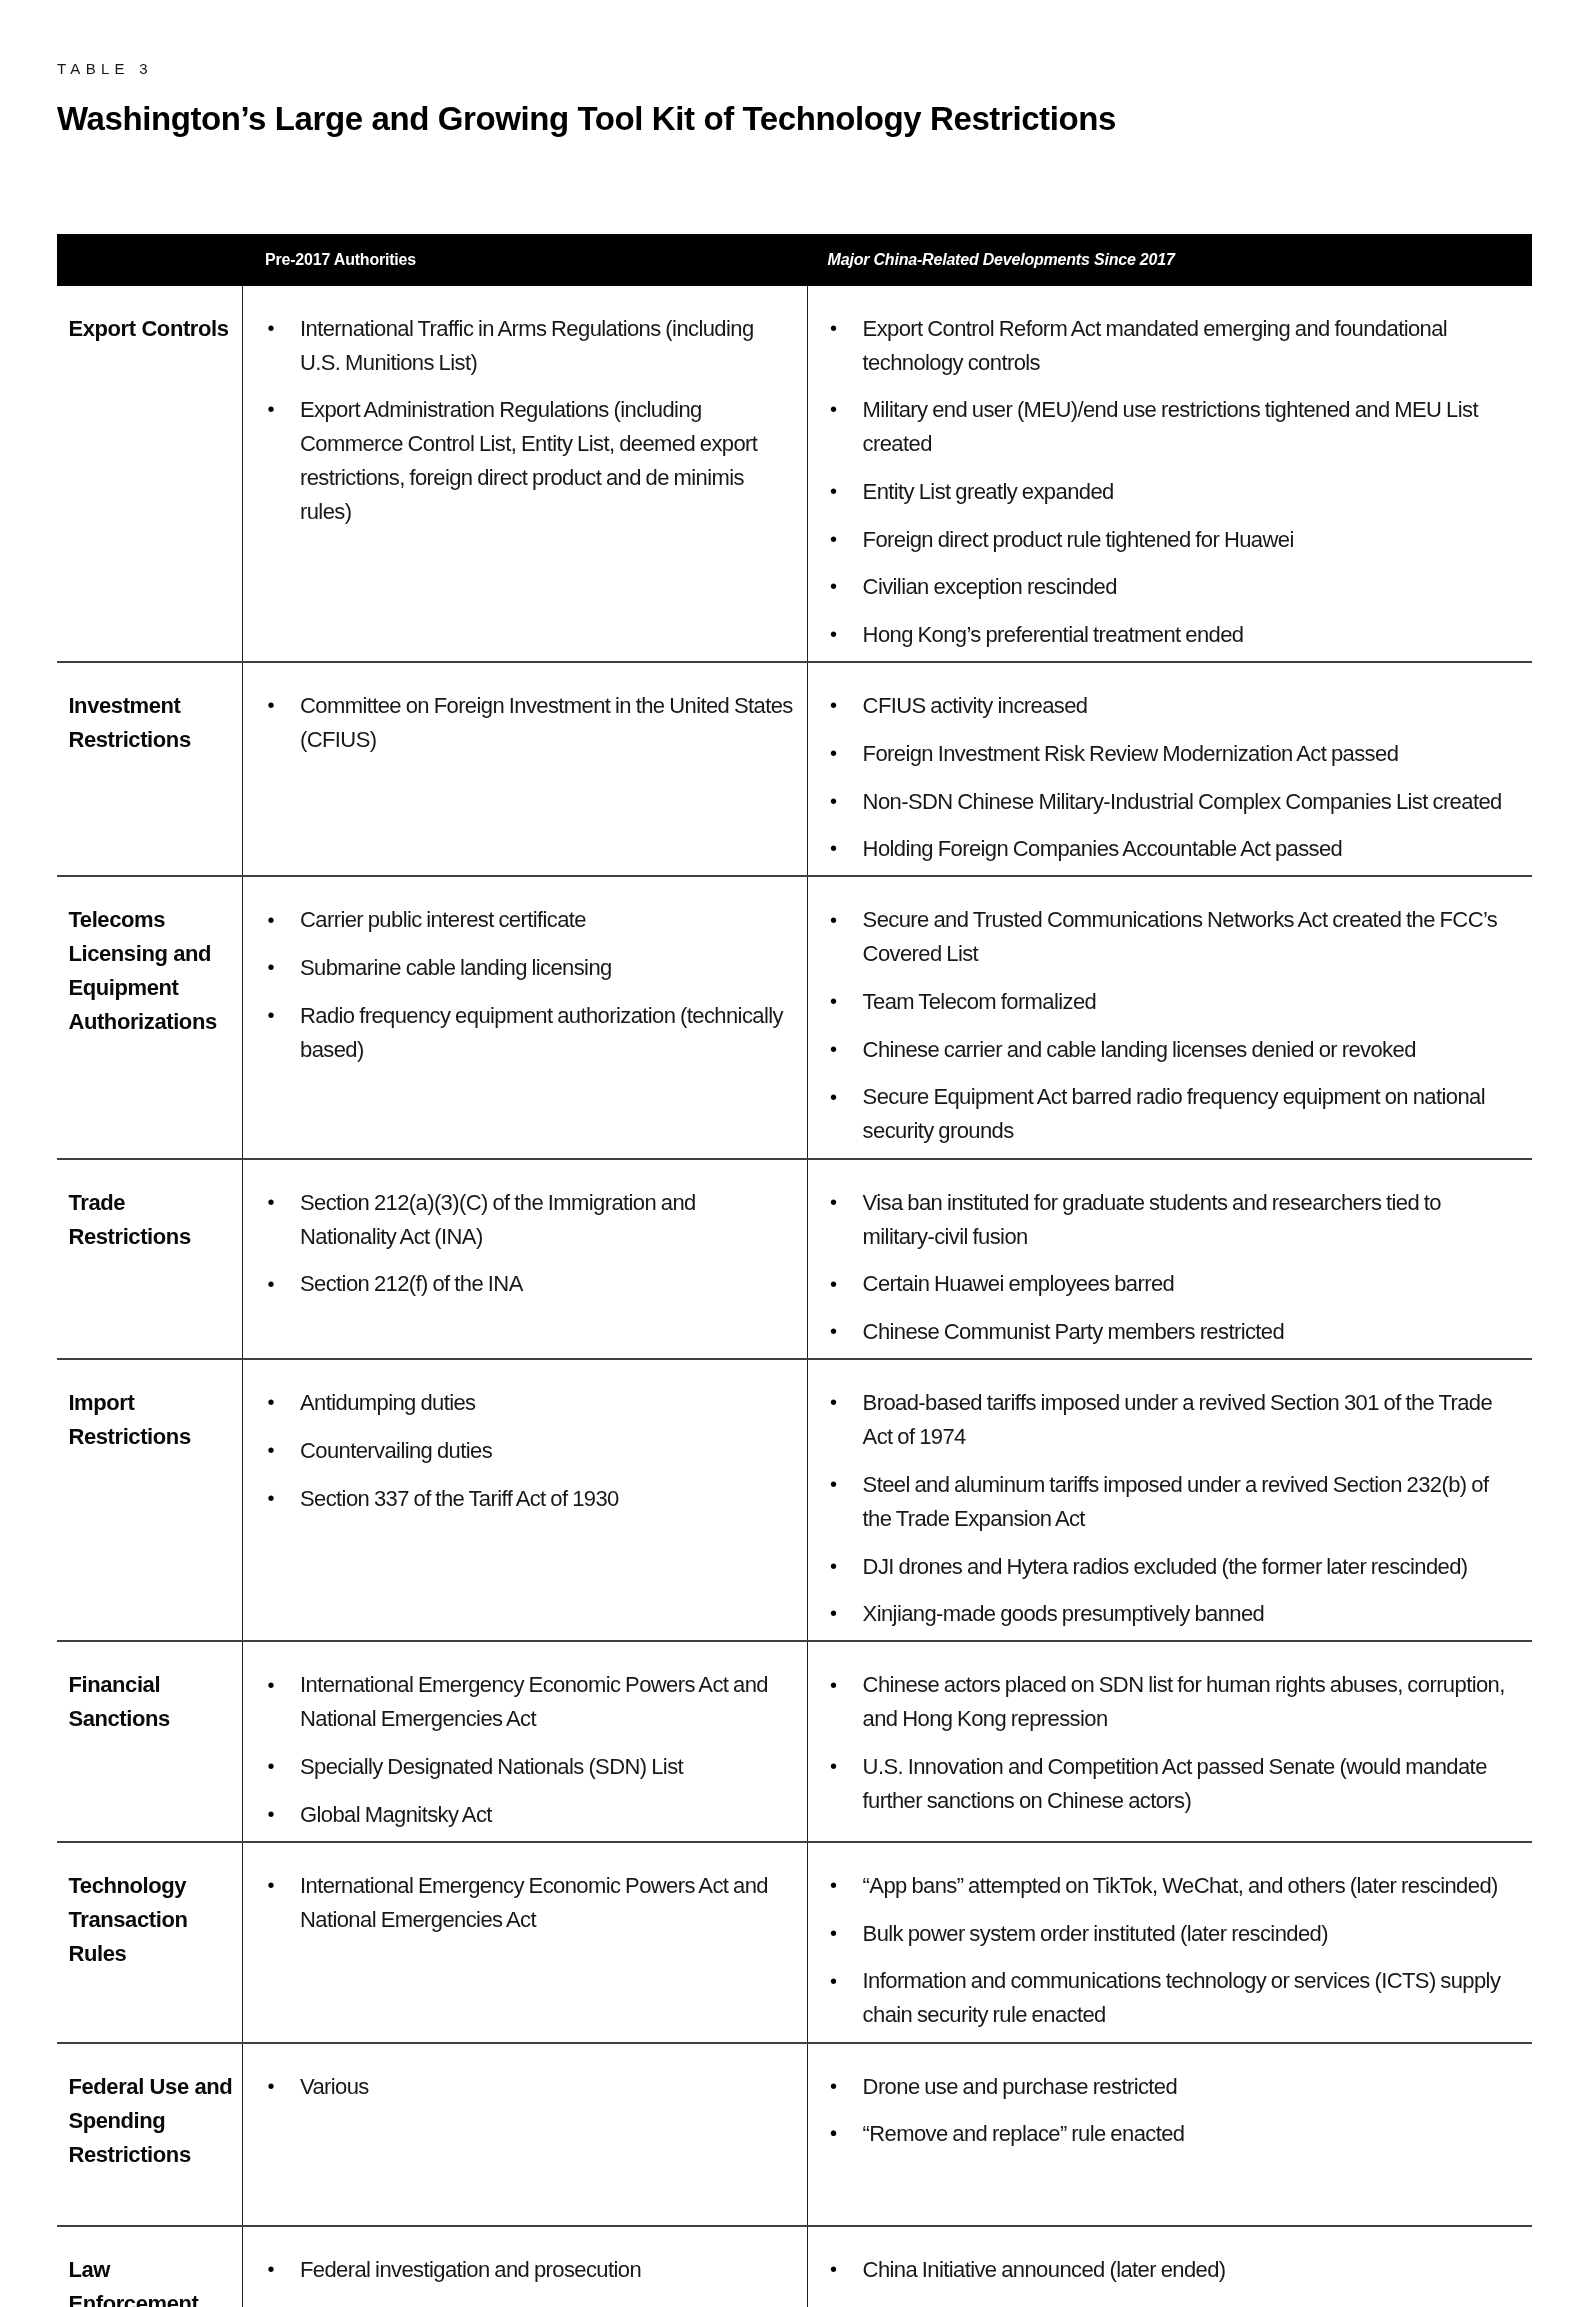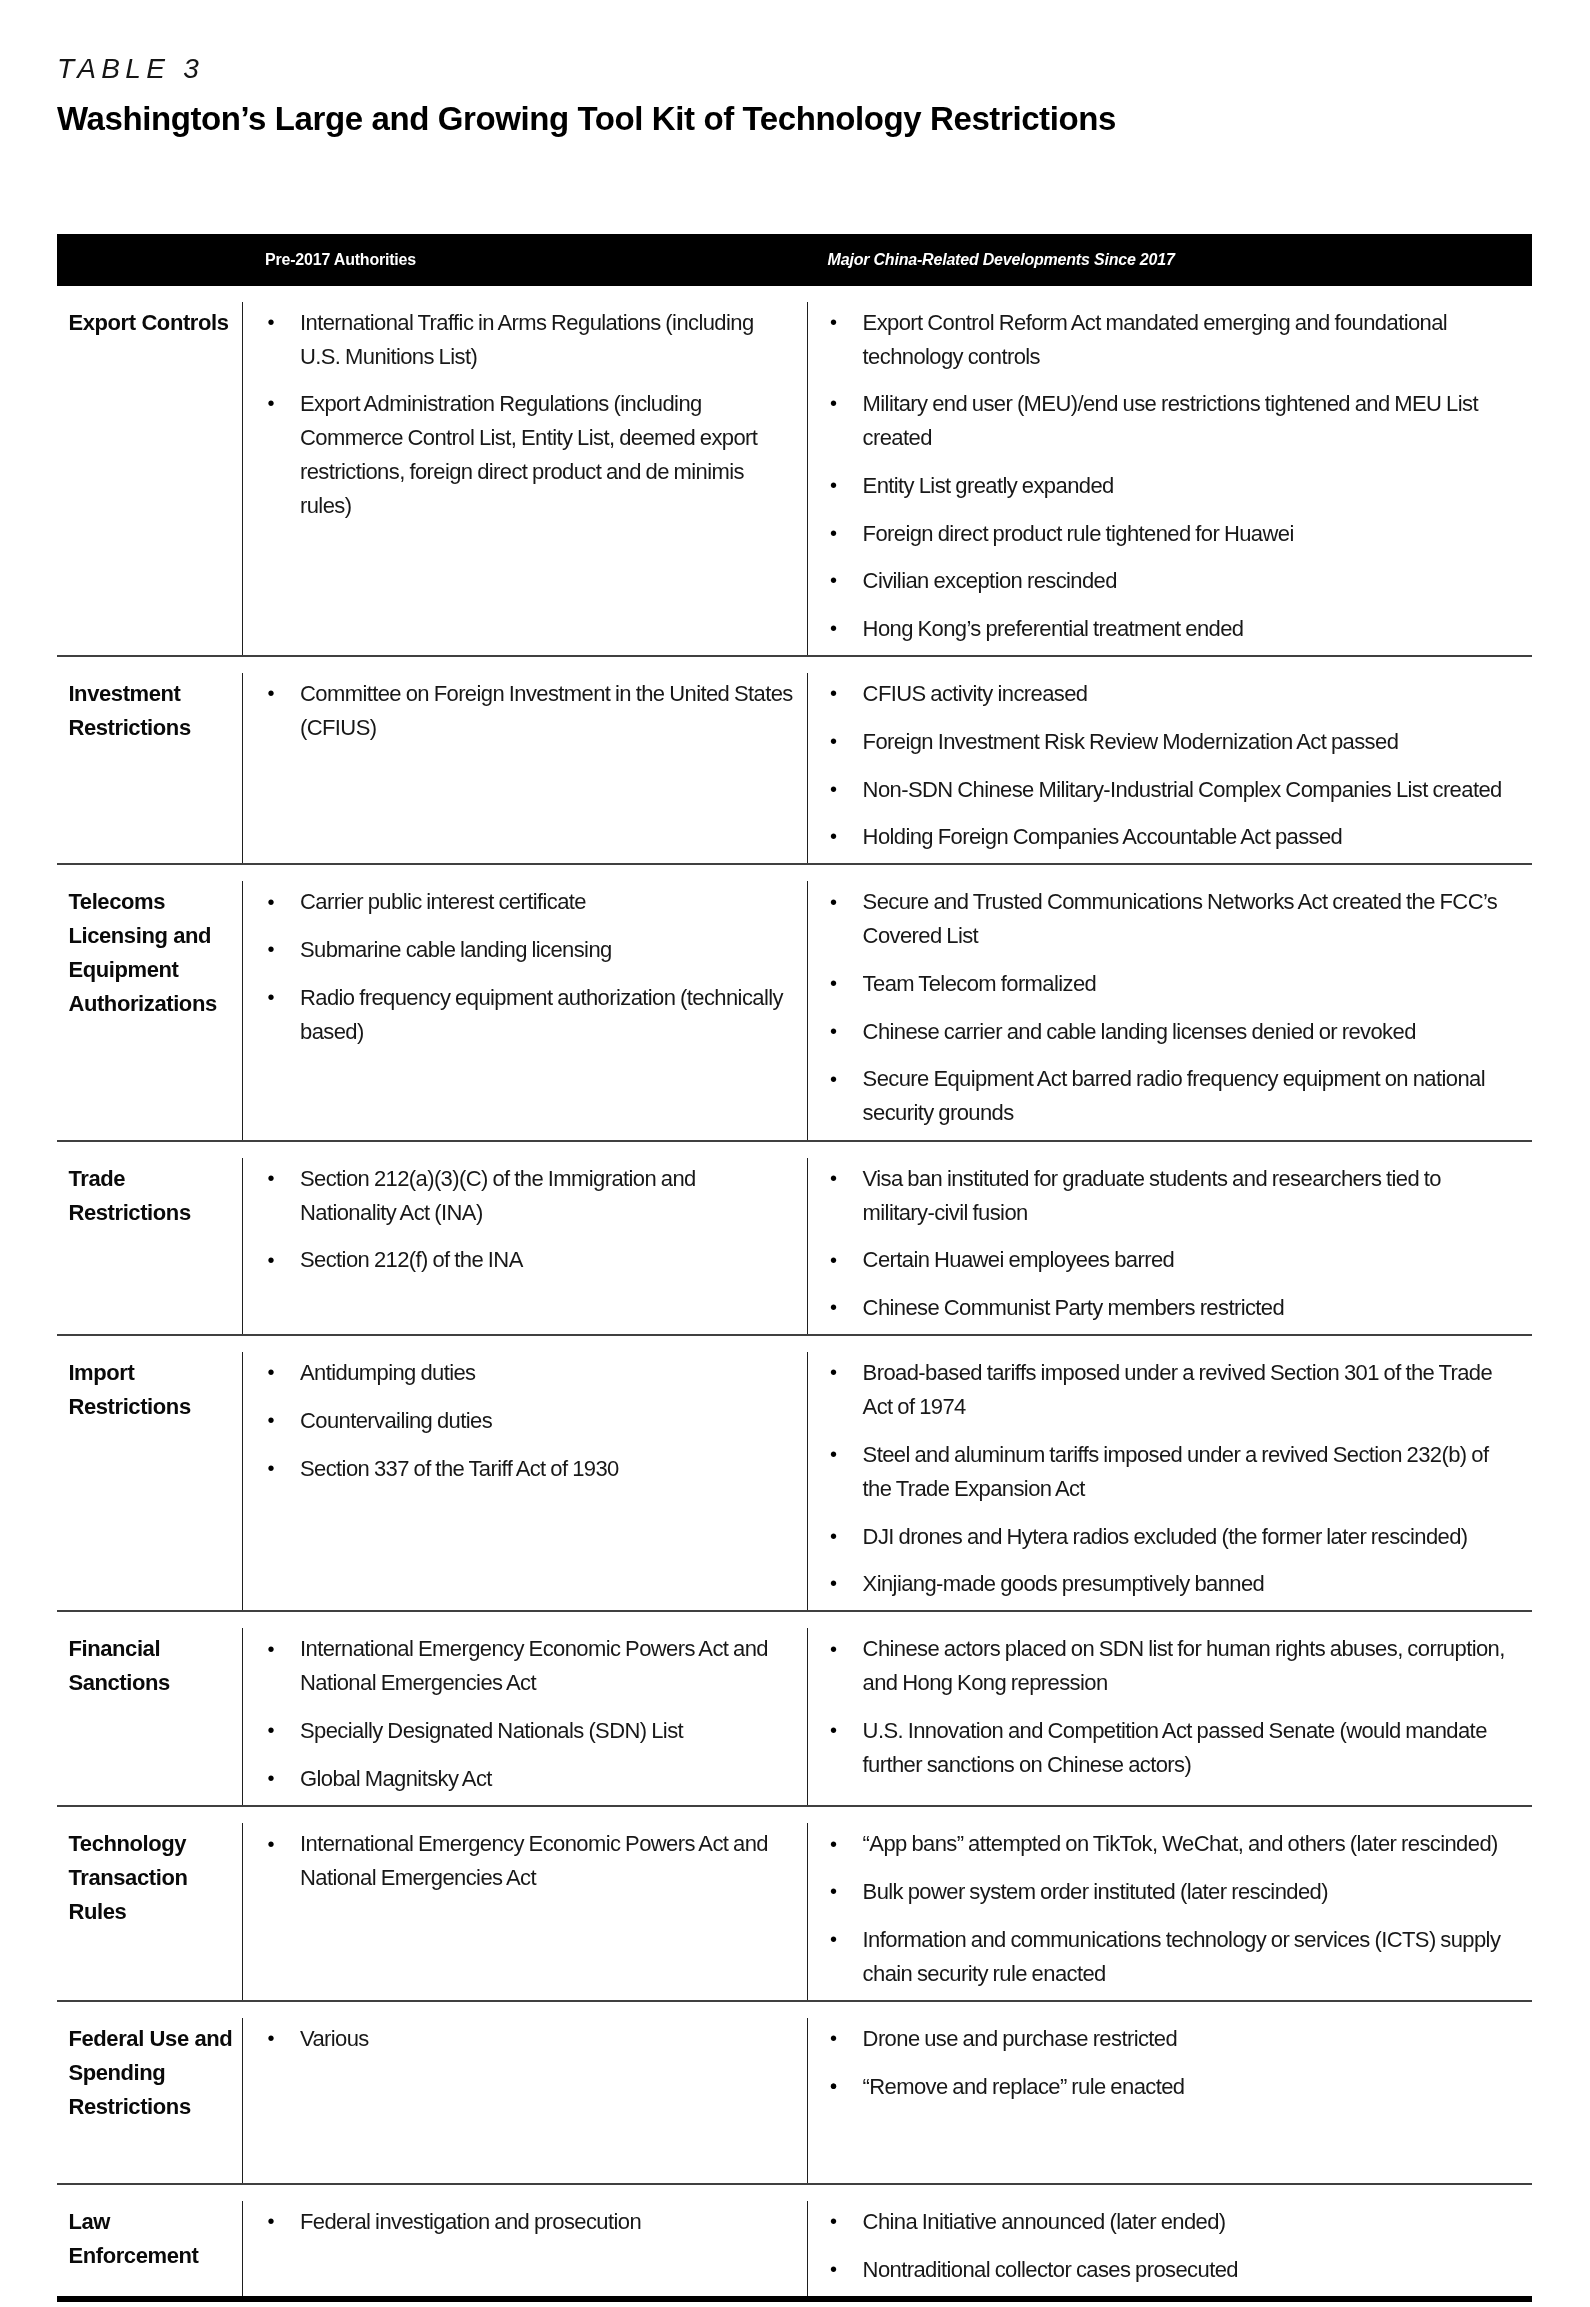--- a/index.html
+++ b/index.html
@@ -6,22 +6,22 @@
   html,body { background:#ffffff; }
   body {
     width:1590px; height:2307px;
     font-family:"Liberation Sans","DejaVu Sans",sans-serif;
     color:#1c1c1c;
     overflow:hidden;
   }
   .page { padding:55px 58px 0 57px; }
 
   .table-label {
-    font-size:28px; font-weight:400; letter-spacing:5.3px;
-    color:#161616; line-height:27.5px;font-style:italic;
+    font-size:15px; font-weight:400; letter-spacing:5.3px;
+    color:#161616; line-height:27.5px;
   }
   .doc-title {
     margin-top:16px;
     font-size:33px; font-weight:700; letter-spacing:-0.4px;
     color:#000; line-height:40px;
   }
 
   .ttable { margin-top:95px; width:1475px; border-bottom:6.9px solid #000; }
 
   .thead {
@@ -41,21 +41,21 @@
   .trow:nth-child(1){ min-height:364px; }
   .trow:nth-child(2){ min-height:198px; }
   .trow:nth-child(3){ min-height:272px; }
   .trow:nth-child(4){ min-height:185px; }
   .trow:nth-child(5){ min-height:272px; }
   .trow:nth-child(6){ min-height:195px; }
   .trow:nth-child(7){ min-height:189px; }
   .trow:nth-child(8){ min-height:183px; }
   .trow:nth-child(9){ min-height:101px; }
 
-  .cell { padding-top:4px; padding-bottom:9.2px;margin-top:16px; }
+  .cell { padding-top:26px; padding-bottom:9.2px; }
   .cat-cell {
     padding-left:11.4px; padding-right:6.1px;
     font-size:22px; font-weight:700; line-height:34px;
     letter-spacing:-0.4px; color:#0a0a0a;
   }
   .pre-cell  { border-left:1.5px solid #1f1f1f; padding-left:23px; padding-right:11.4px; }
   .dev-cell  { border-left:1.5px solid #1f1f1f; padding-left:20.6px; padding-right:15.3px; }
 
   ul.blist { list-style:none; }
   ul.blist li {

